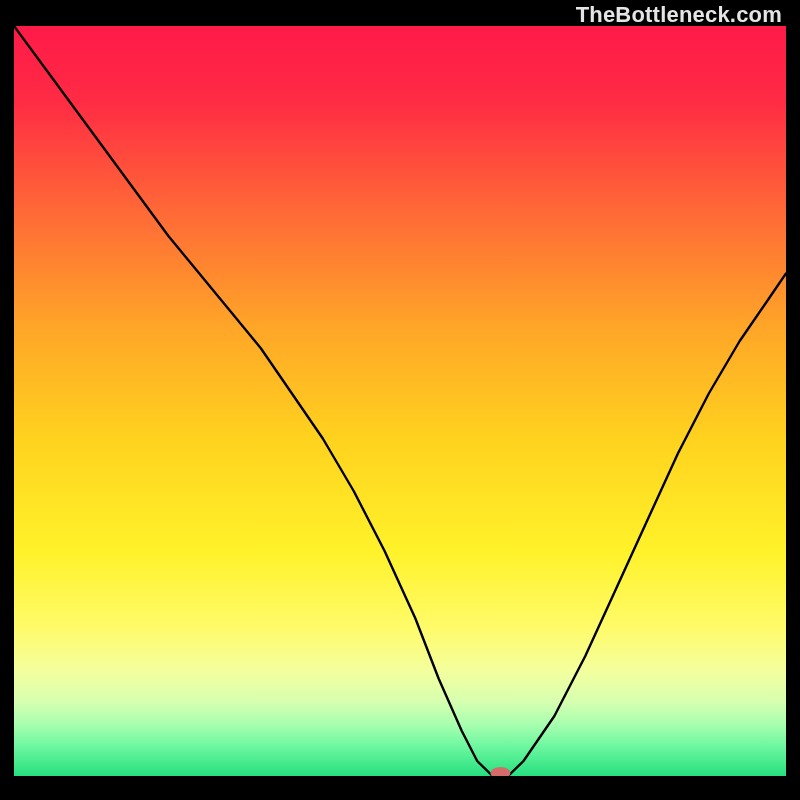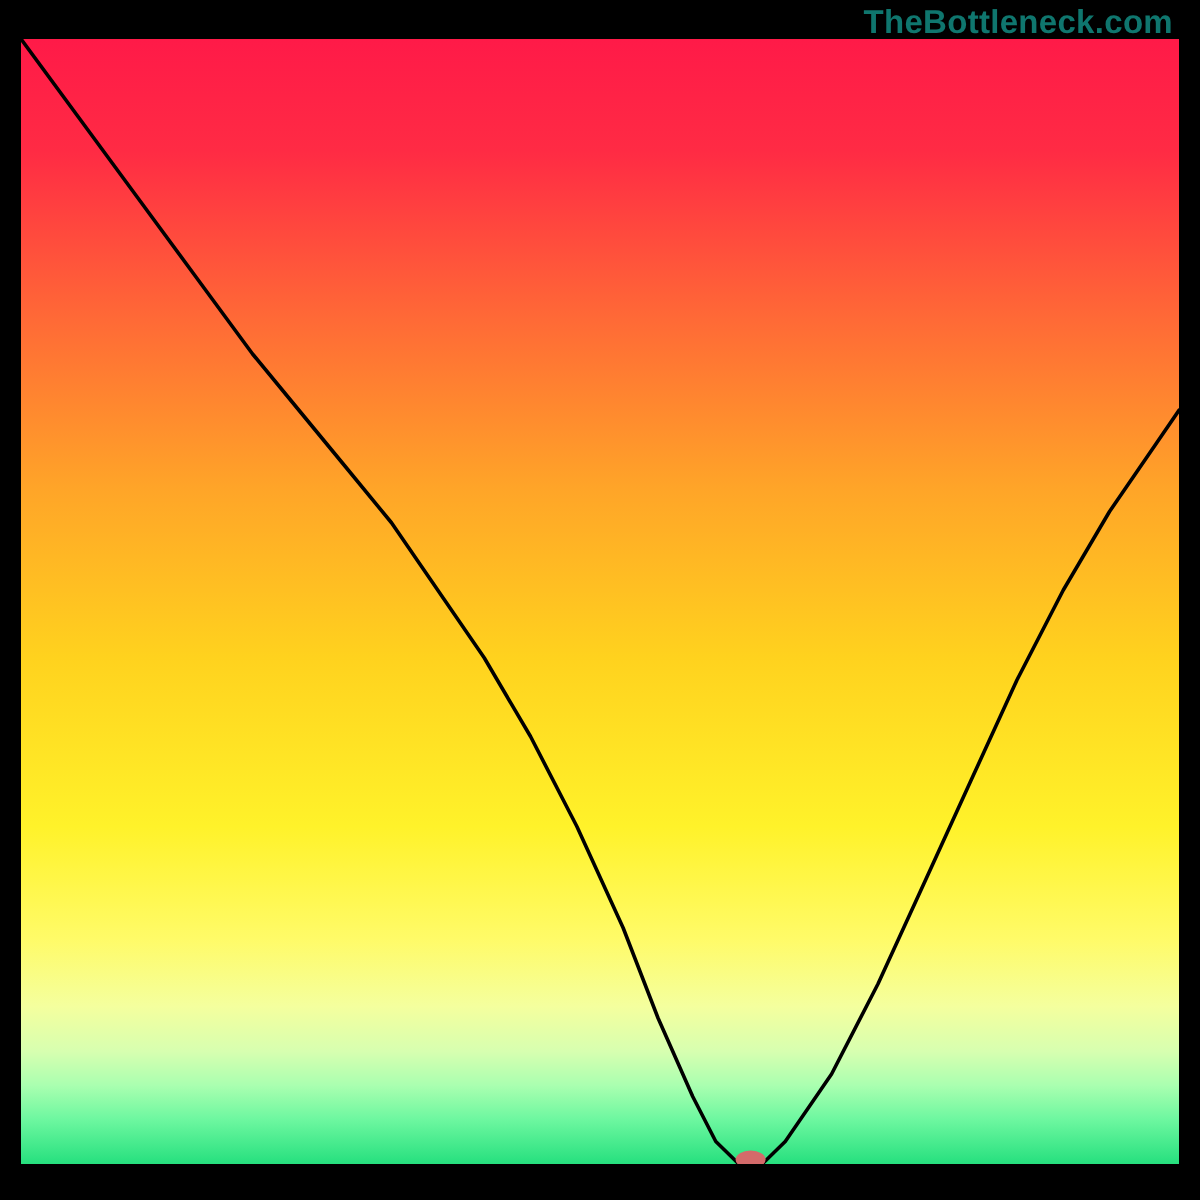--- a/index.html
+++ b/index.html
@@ -14,21 +14,21 @@
   .frame {
     position: relative;
     width: 800px;
     height: 800px;
     background: #000;
   }
   .watermark {
     position: absolute;
     top: 2px;
     right: 18px;
-    color: #0f766e;
+    color: #e5e5e5;
     font-size: 22px;
     font-weight: bold;
     letter-spacing: 0.2px;
     z-index: 5;
   }
   svg {
     position: absolute;
     top: 0;
     left: 0;
   }

